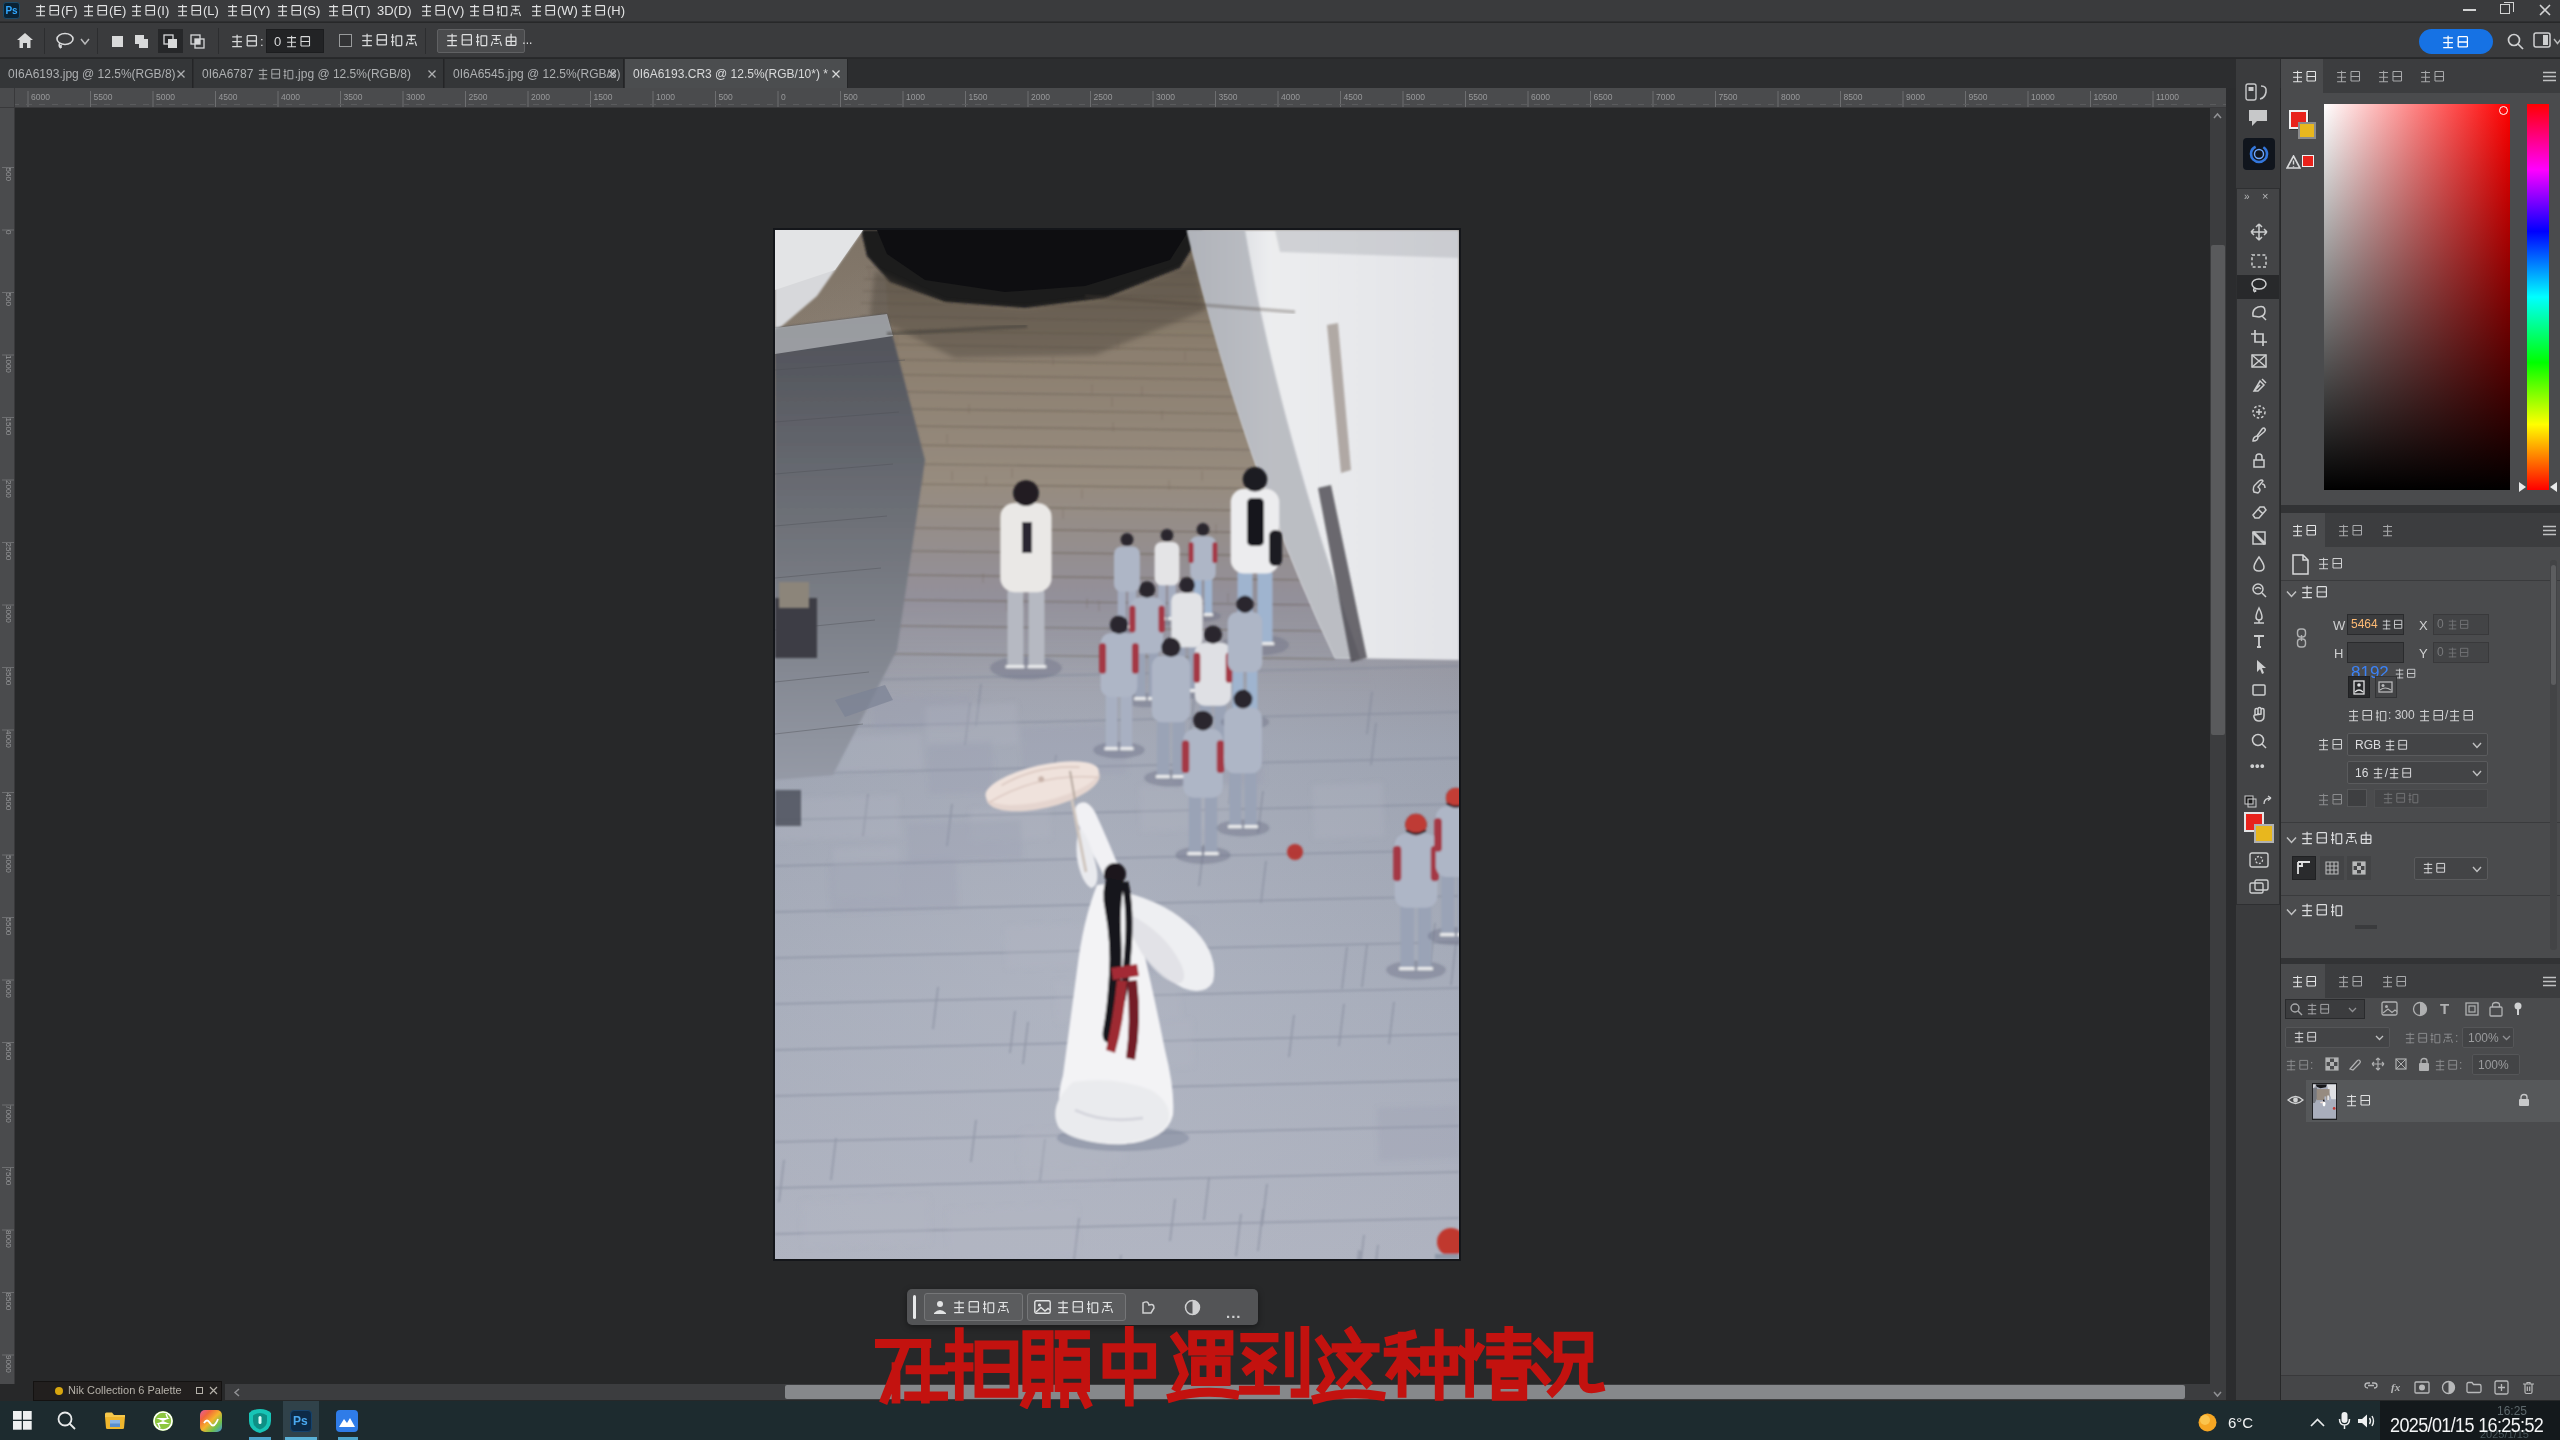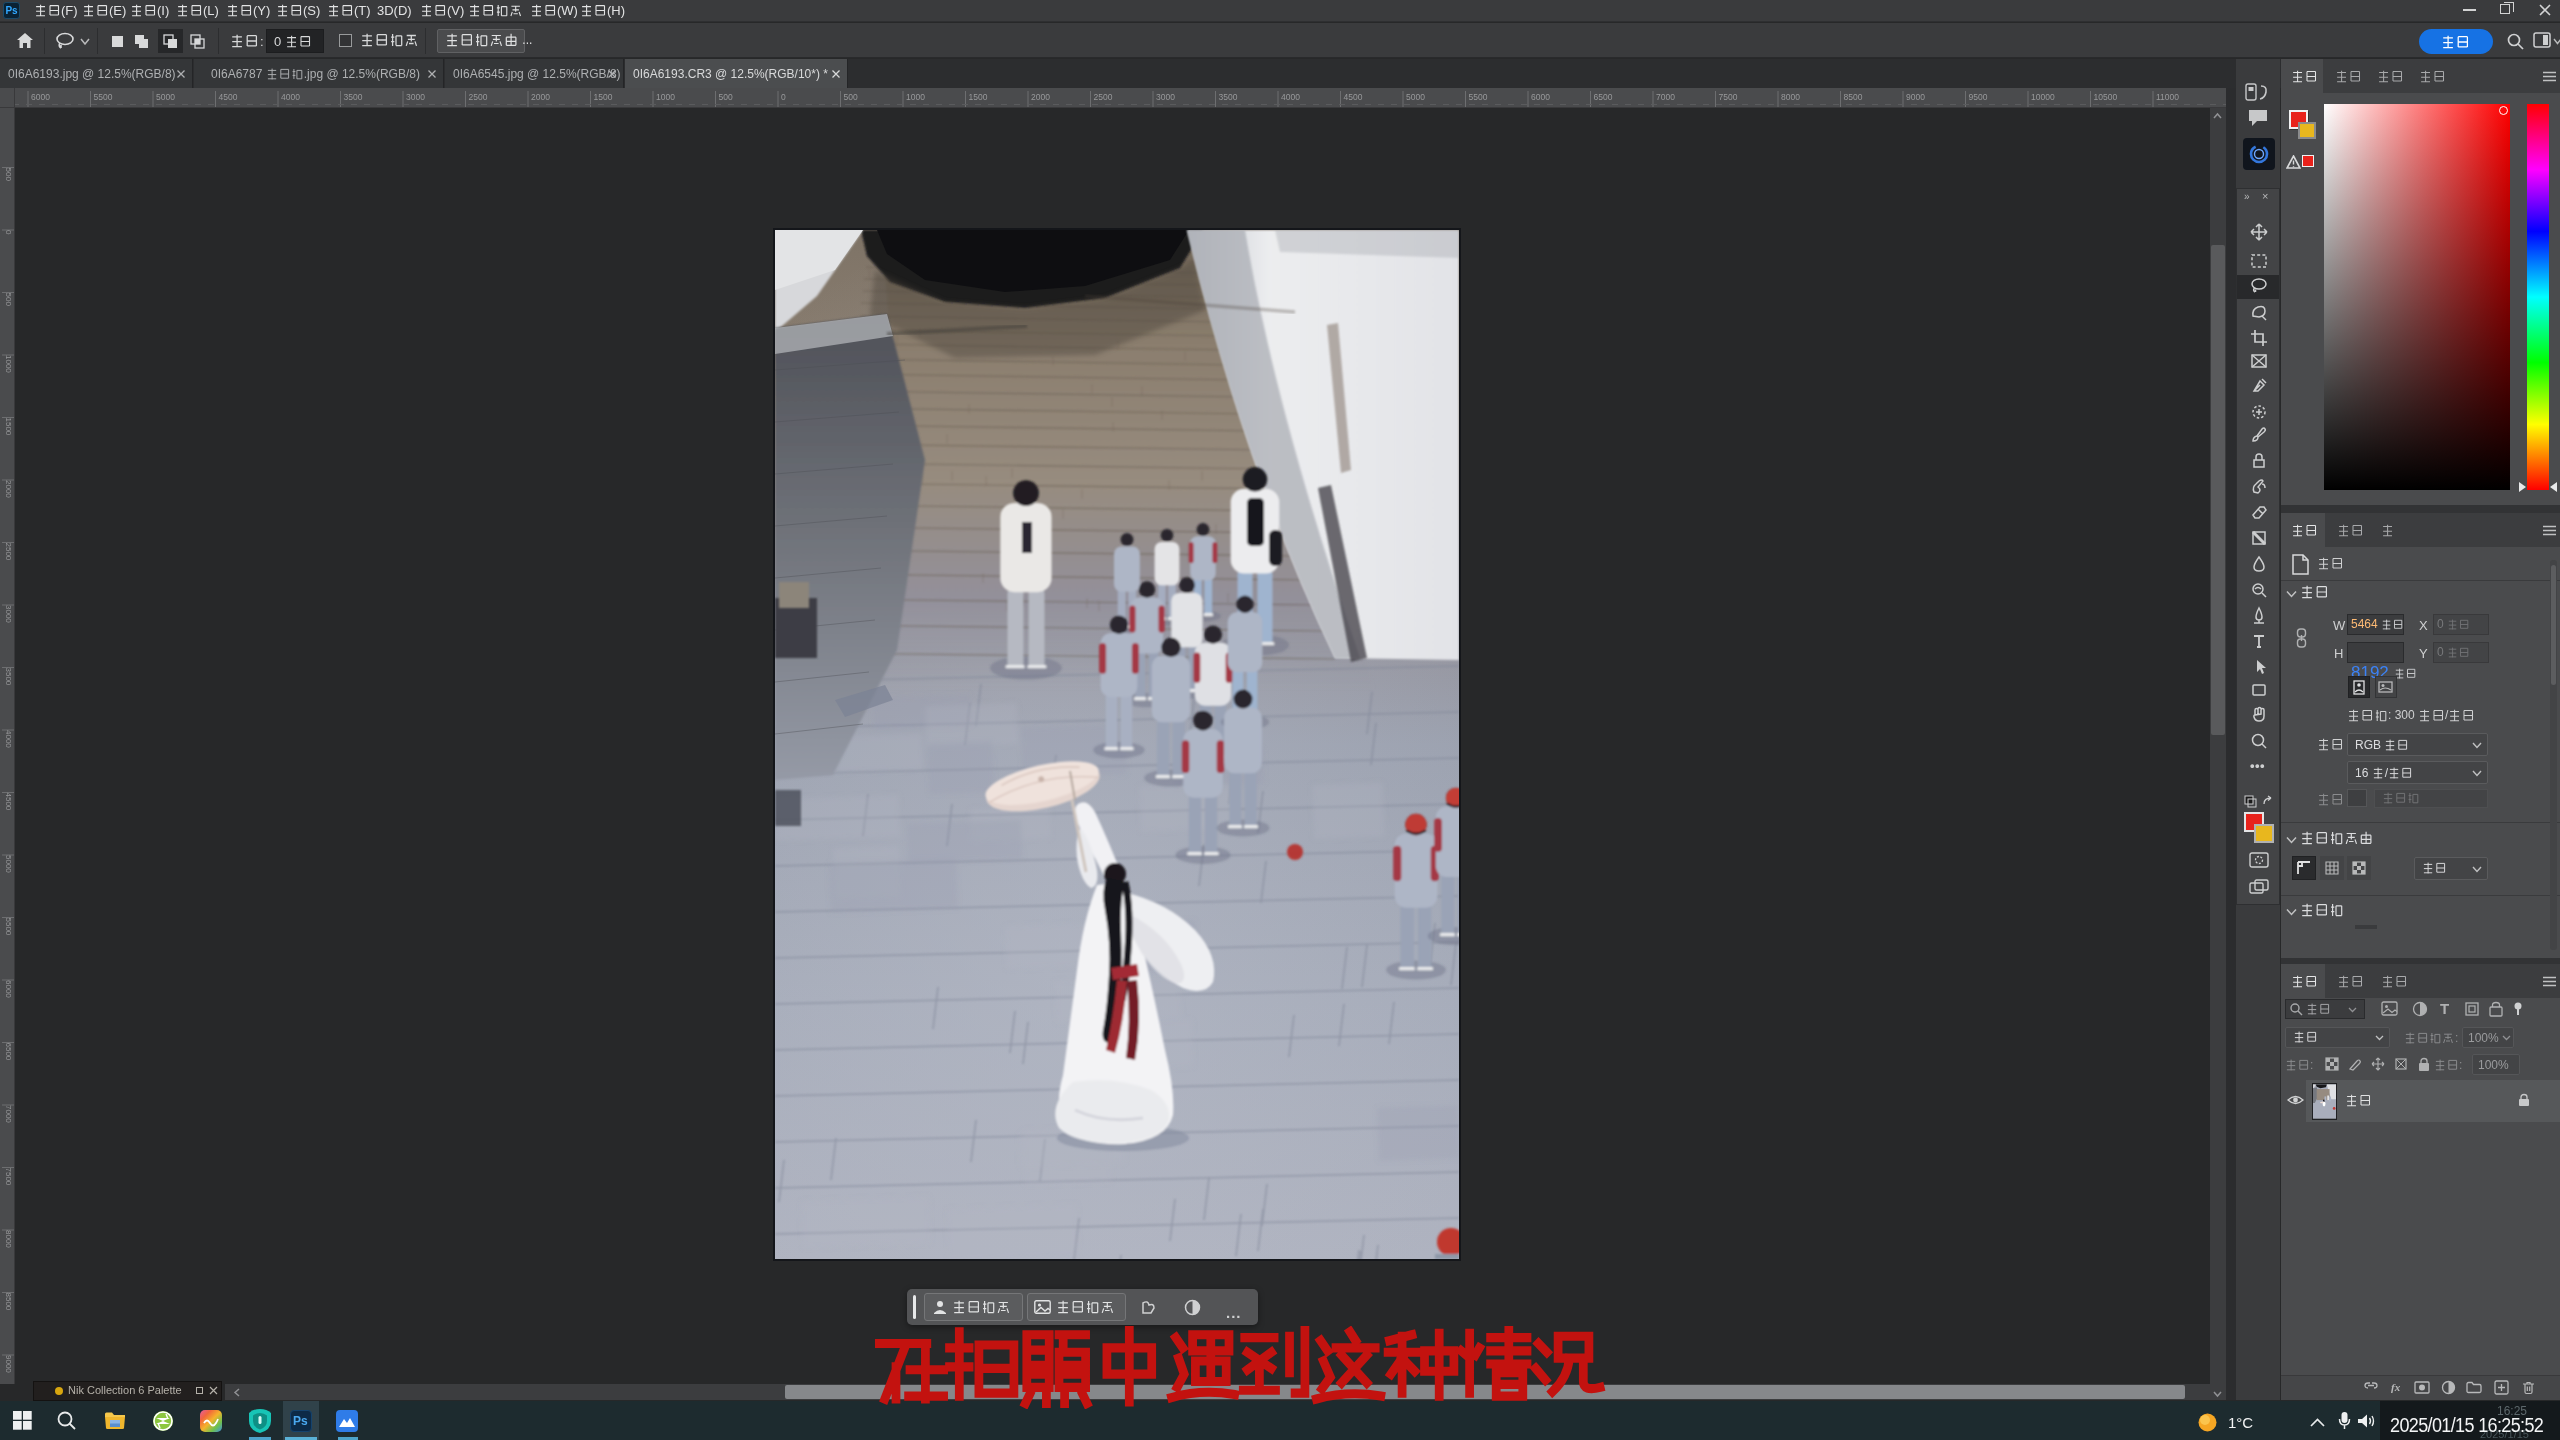--- a/index.html
+++ b/index.html
@@ -182,21 +182,21 @@
   </div>
 <div class="abs" style="left:0;top:59px;width:2560px;height:29px;background:#2c2d2f">
     <div class="abs" style="left:0px;top:0;width:193px;height:29px;background:#343638;border-right:1px solid #242527"></div>
     <div class="abs row" style="left:8px;top:0;height:29px">
       <span style="color:#aeb0b2;font-size:12px">0I6A6193.jpg @ 12.5%(RGB/8)</span>
     </div>
     <svg class="abs" style="left:176px;top:10px" width="10" height="10">
       <path d="M1.5 1.5L8.5 8.5M8.5 1.5L1.5 8.5" stroke="#aeb0b2" stroke-width="1.3"></path>
     </svg>
     <div class="abs" style="left:194px;top:0;width:250px;height:29px;background:#343638;border-right:1px solid #242527"></div>
-    <div class="abs row" style="left:211px;top:0;height:29px">
+    <div class="abs row" style="left:202px;top:0;height:29px">
       <span style="color:#aeb0b2;font-size:12px">0I6A6787&nbsp;</span>
       <svg width="38" height="12" viewBox="0 0 38 12" style="vertical-align:middle">
         <path d="M1.9 2.4L10.2 2.4M1.9 6.6L10.2 6.6M1.9 10.8L10.2 10.8M6.1 0.6L6.1 11.4" stroke="#aeb0b2" stroke-width="0.96" fill="none" opacity="1.0"></path>
         <path d="M14.8 1.4L22.6 1.4M14.8 1.4L14.8 10.2M22.6 1.4L22.6 10.2M14.8 10.2L22.6 10.2M14.8 6.0L22.6 6.0" stroke="#aeb0b2" stroke-width="0.96" fill="none" opacity="1.0"></path>
         <path d="M27.9 1.0L27.9 11.0M26.6 3.6L29.4 3.6M26.6 7.4L29.4 7.4M30.9 2.4L35.8 2.4M30.9 2.4L30.9 10.8M35.8 2.4L35.8 10.8M30.9 10.8L35.8 10.8" stroke="#aeb0b2" stroke-width="0.96" fill="none" opacity="1.0"></path>
       </svg>
       <span style="color:#aeb0b2;font-size:12px">.jpg @ 12.5%(RGB/8)</span>
     </div>
     <svg class="abs" style="left:427px;top:10px" width="10" height="10">
       <path d="M1.5 1.5L8.5 8.5M8.5 1.5L1.5 8.5" stroke="#aeb0b2" stroke-width="1.3"></path>
@@ -1568,21 +1568,21 @@
     <div class="abs z9" style="left:285px;top:1437px;width:32px;height:3px;background:#5ab1d6"></div>
     <div class="abs z9" style="left:336px;top:1410px;width:22px;height:22px;background:#2f7ce8;border-radius:4px"></div>
     <svg class="abs z9" style="left:338px;top:1415px" width="18" height="13">
       <path d="M1 12 L6 4 L9 8 L12 3 L17 12 Z" fill="#fff"></path>
     </svg>
     <div class="abs z9" style="left:338px;top:1437px;width:20px;height:3px;background:#4da3c9"></div>
     <svg class="abs z9" style="left:2197px;top:1412px" width="21" height="21">
       <circle cx="10.5" cy="10.5" r="9" fill="#f6a623"></circle>
       <circle cx="8" cy="8" r="5" fill="#fbc44d"></circle>
     </svg>
-    <div class="abs z9" style="left:2228px;top:1414px;color:#f2f3f4;font-size:15px">1°C</div>
+    <div class="abs z9" style="left:2228px;top:1414px;color:#f2f3f4;font-size:15px">6°C</div>
     <div class="abs row" style="left:2261px;top:1415px">
       <svg width="30" height="14" viewBox="0 0 30 14" style="vertical-align:middle">
         <path d="M2.2 2.8L11.9 2.8M2.2 7.7L11.9 7.7M2.2 12.6L11.9 12.6M7.1 0.7L7.1 13.3" stroke="#f2f3f4" stroke-width="1.19" fill="none" opacity="1.0"></path>
         <path d="M17.2 1.7L26.4 1.7M17.2 1.7L17.2 11.9M26.4 1.7L26.4 11.9M17.2 11.9L26.4 11.9M17.2 7.0L26.4 7.0" stroke="#f2f3f4" stroke-width="1.19" fill="none" opacity="1.0"></path>
       </svg>
     </div>
     <svg class="abs z9" style="left:2310px;top:1418px" width="15" height="9">
       <path d="M1 8 L7.5 1.5 L14 8" stroke="#e8eaeb" stroke-width="1.7" fill="none"></path>
     </svg>
     <svg class="abs z9" style="left:2338px;top:1411px" width="13" height="20">

